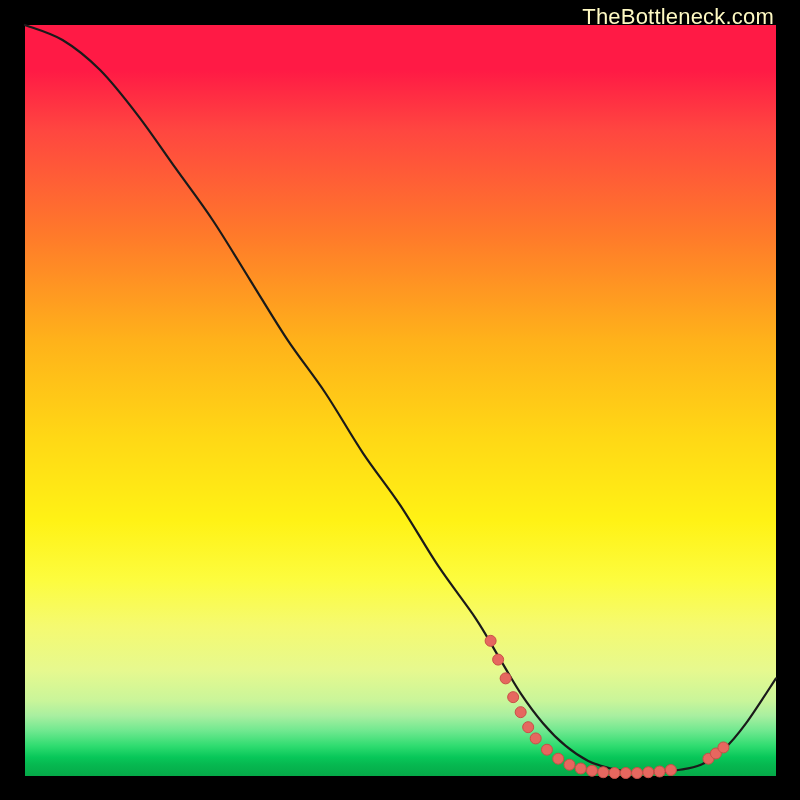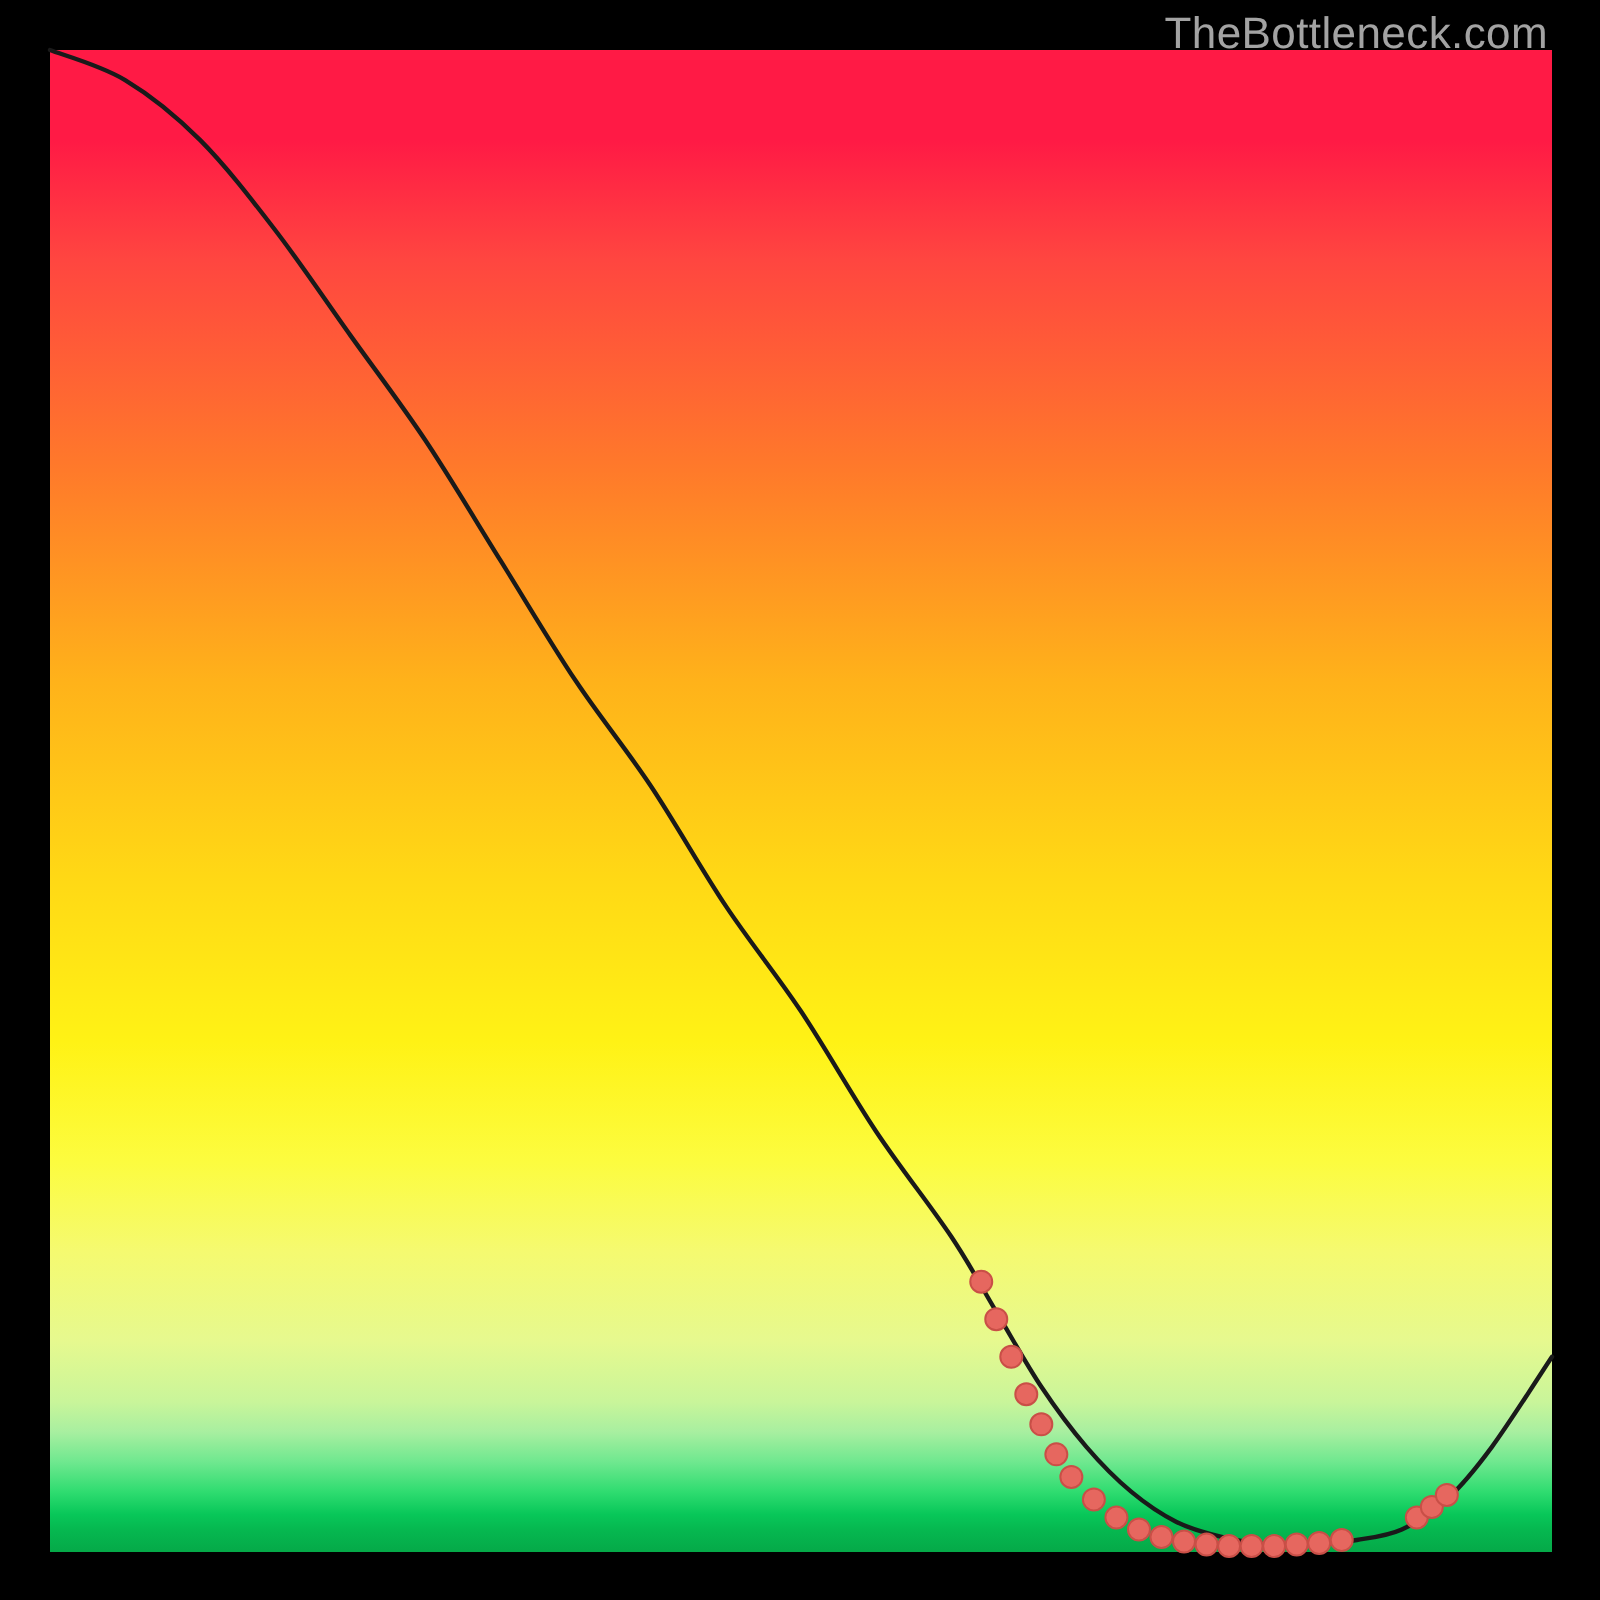--- a/index.html
+++ b/index.html
@@ -42,21 +42,21 @@
       #2fdc70 96%,
       #08c759 97.5%,
       #06b850 98.5%,
       #05a948 100%
     );
   }
   .watermark {
     position: absolute;
     top: 4px;
     right: 26px;
-    color: #a3a3a3;
+    color: #fef9c3;
     font-size: 22px;
     letter-spacing: 0.2px;
     user-select: none;
   }
   svg.curve-layer {
     position: absolute;
     left: 0;
     top: 0;
     width: 751px;
     height: 751px;

